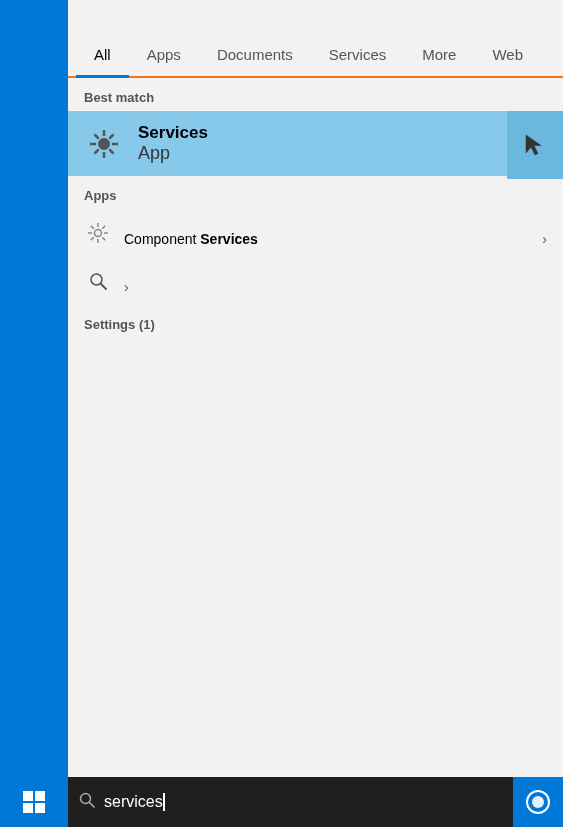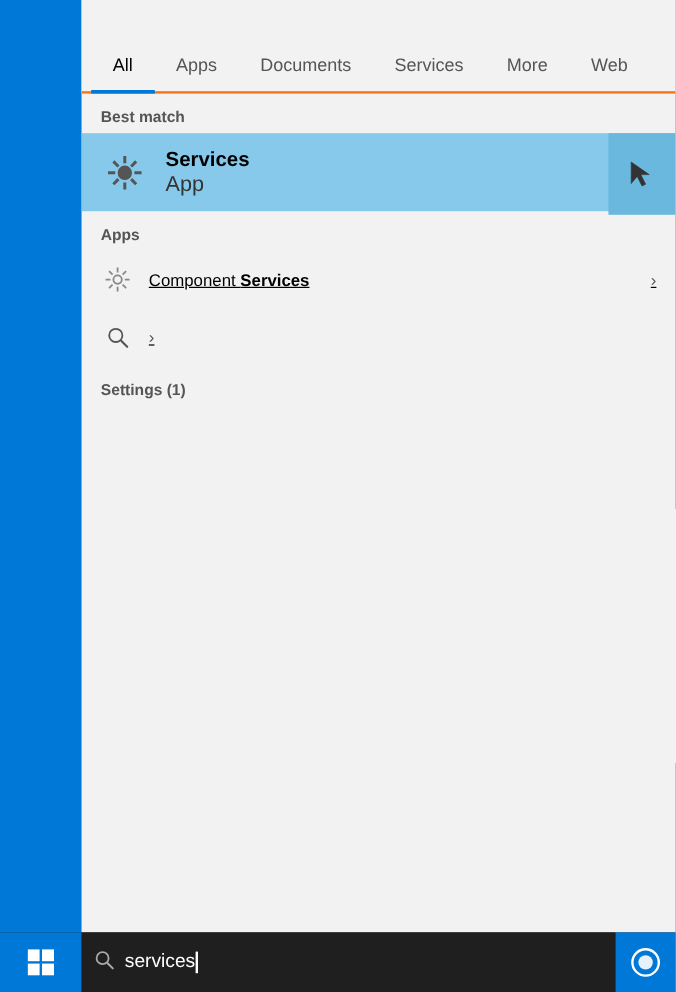--- a/index.html
+++ b/index.html
@@ -126,25 +126,24 @@
       align-items: center;
       justify-content: center;
       position: absolute;
       right: 0;
       top: 0;
     }
 
     
     .list-item {
       display: flex;
-      align-items: center;
+      align-items: flex-end;
       padding: 10px 16px;
       cursor: pointer;
       background: transparent;
-      text-decoration: underline;
     }
 
     .list-item .item-icon-sm {
       width: 28px;
       height: 28px;
       display: flex;
       align-items: center;
       justify-content: center;
       margin-right: 12px;
       flex-shrink: 0;

